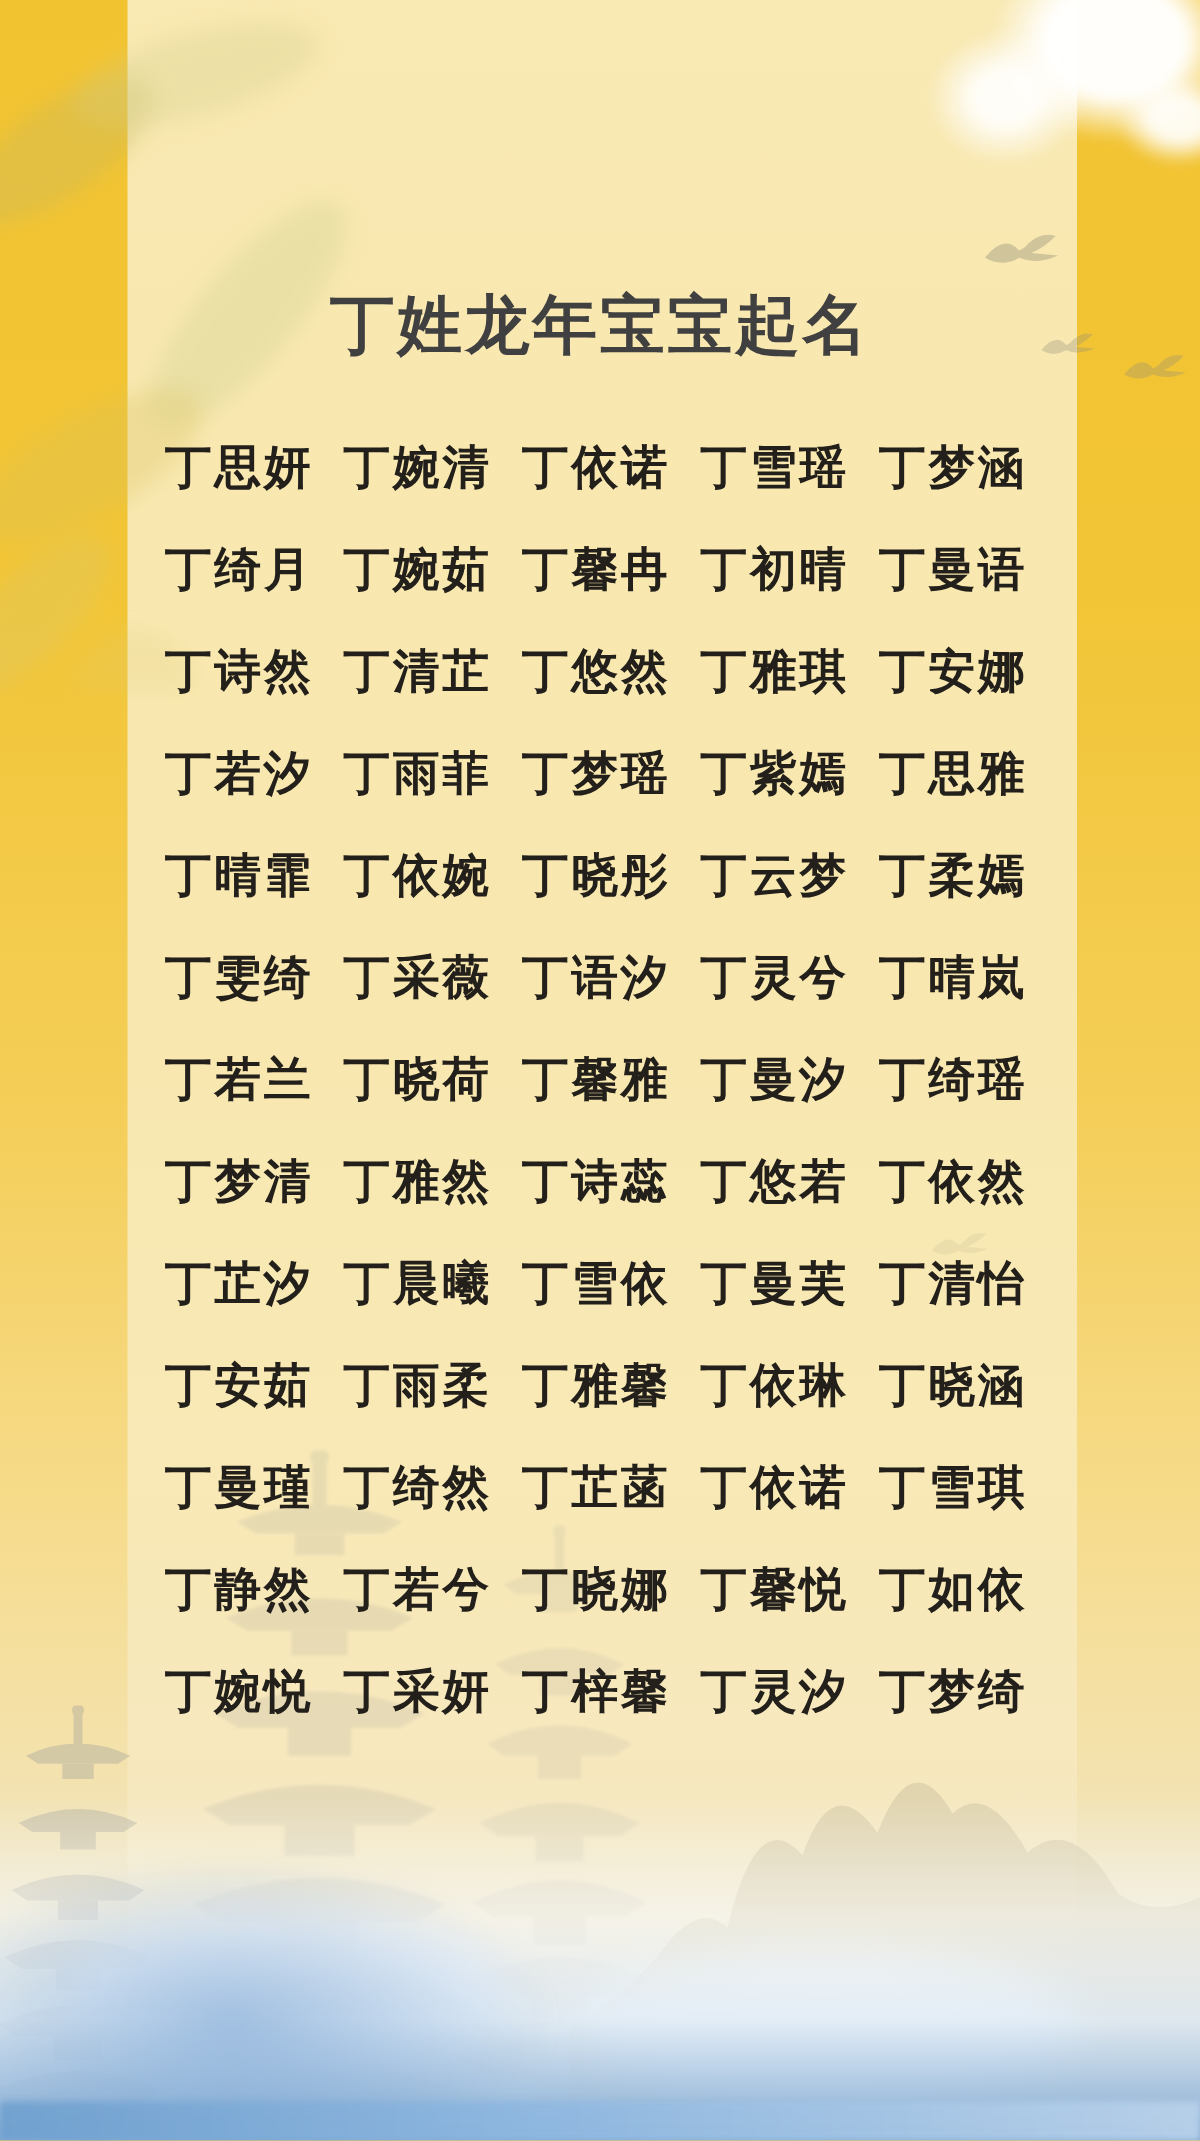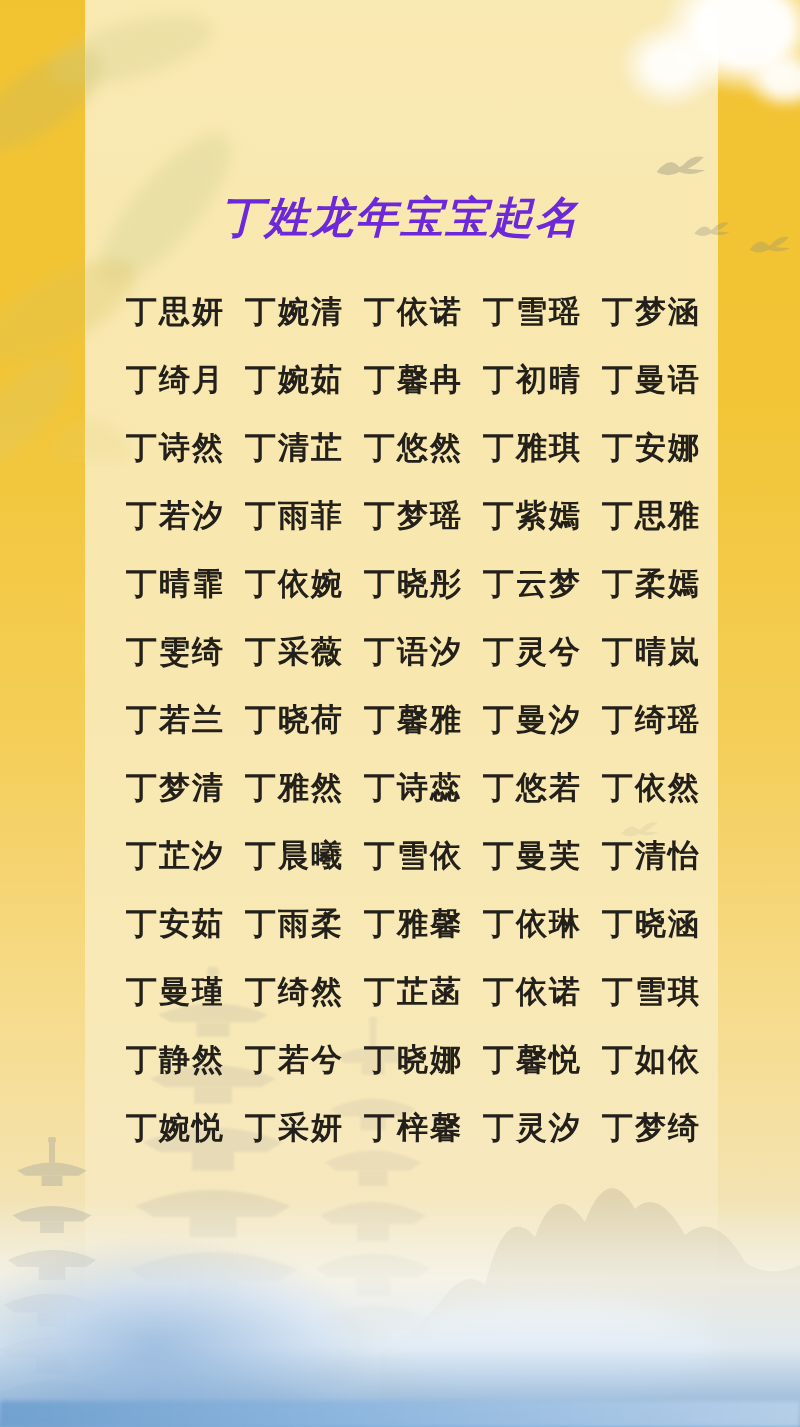--- a/index.html
+++ b/index.html
@@ -69,21 +69,21 @@
   }
 
   
   .title{
     position:absolute;left:0;top:191px;width:800px;margin:0;
     text-align:center;font-size:43px;line-height:52px;font-weight:800;
     letter-spacing:2px;color:#16130F;
     font-family:"Liberation Sans","DejaVu Sans",sans-serif;
   }
   .names-grid{
-    position:absolute;left:126px;top:278px;width:575px;
+    position:absolute;left:110px;top:278px;width:575px;
     display:grid;grid-template-columns:repeat(5,auto);
     grid-auto-rows:68px;justify-content:space-between;align-items:center;
   }
   .name{
     font-family:"DejaVu Serif","Liberation Serif",serif;
     font-size:31px;font-weight:600;letter-spacing:2px;
     color:#23201B;white-space:nowrap;
   }
 </style>
 </head>
@@ -155,21 +155,21 @@
     <svg class="pagoda p1" viewBox="0 0 120 320" preserveAspectRatio="none">
         <use href="#pagoda-shape"></use>
       </svg>
     <div class="mist-blob mb1"></div>
     <div class="mist-blob mb2"></div>
     <div class="mist"></div>
     <div class="blue-wash"></div>
     <div class="bottom-band"></div>
   </div>
 
-  <h1 class="title" style="color: #6d28d9; font-style: italic;">丁姓龙年宝宝起名</h1>
+  <h1 class="title" style="color: #404040;">丁姓龙年宝宝起名</h1>
   <div class="names-grid">
       <span class="name">丁思妍</span>
       <span class="name">丁婉清</span>
       <span class="name">丁依诺</span>
       <span class="name">丁雪瑶</span>
       <span class="name">丁梦涵</span>
       <span class="name">丁绮月</span>
       <span class="name">丁婉茹</span>
       <span class="name">丁馨冉</span>
       <span class="name">丁初晴</span>

